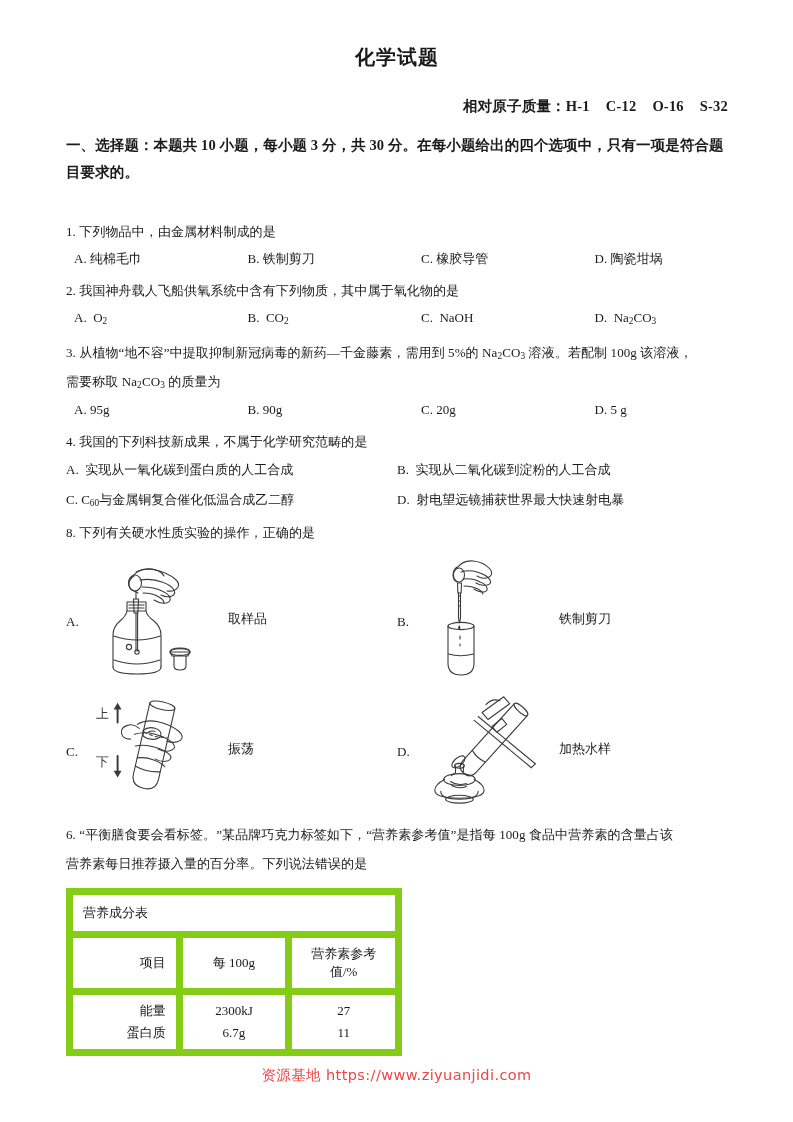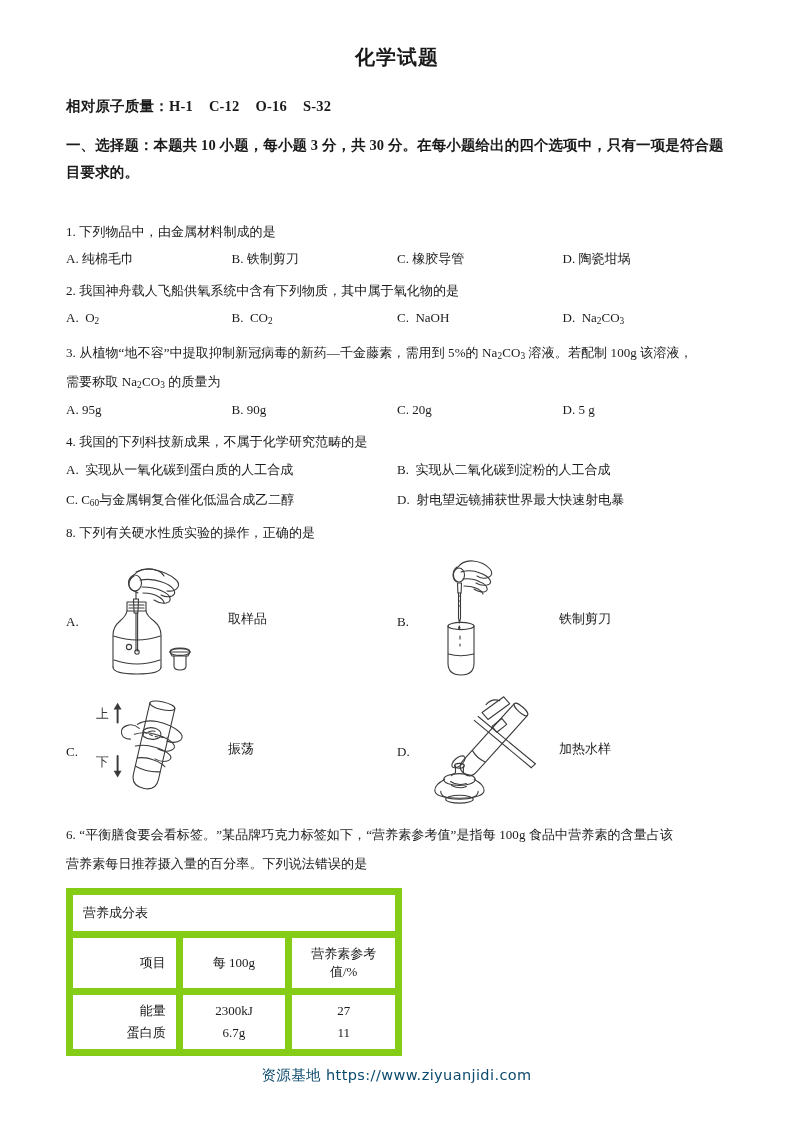--- a/index.html
+++ b/index.html
@@ -38,20 +38,21 @@
     margin: 0 0 26px 0;
     font-family: "Liberation Sans", "DejaVu Sans", sans-serif;
   }
 
   
   .atomic-line {
     font-size: 14.5px;
     font-weight: bold;
     margin-bottom: 16px;
     letter-spacing: 0.2px;
+    text-align: right;
   }
   .atomic-line .sp { display: inline-block; width: 16px; }
 
   .section-intro {
     font-size: 14.5px;
     font-weight: bold;
     line-height: 1.85;
     margin-bottom: 33px;
     letter-spacing: 0.1px;
   }
@@ -68,20 +69,21 @@
   .q-stem.tight { line-height: 2.25; }
 
   .opts-row {
     display: flex;
     font-size: 13px;
     line-height: 2.1;
   }
   .opts-row .opt {
     flex: 0 0 25%;
     white-space: nowrap;
+    margin-left: 8px;
   }
   .opts-2 {
     display: flex;
     font-size: 13px;
     line-height: 2.25;
   }
   .opts-2 .opt {
     flex: 0 0 50%;
   }
   sub { font-size: 0.72em; vertical-align: -0.22em; }
@@ -143,21 +145,21 @@
   table.nutri tr.data-last  td { border-top: none; padding-top: 2px; }
 
   
   .watermark {
     position: absolute;
     left: 0;
     top: 1066px;
     width: 793px;
     text-align: center;
     font-size: 14.5px;
-    color: #0c4a6e;
+    color: #ef4444;
     font-family: "DejaVu Sans", "Liberation Sans", sans-serif;
     letter-spacing: 0.4px;
   }
 
   svg { display: block; }
 </style>
 </head>
 <body>
 
 <div class="page">

